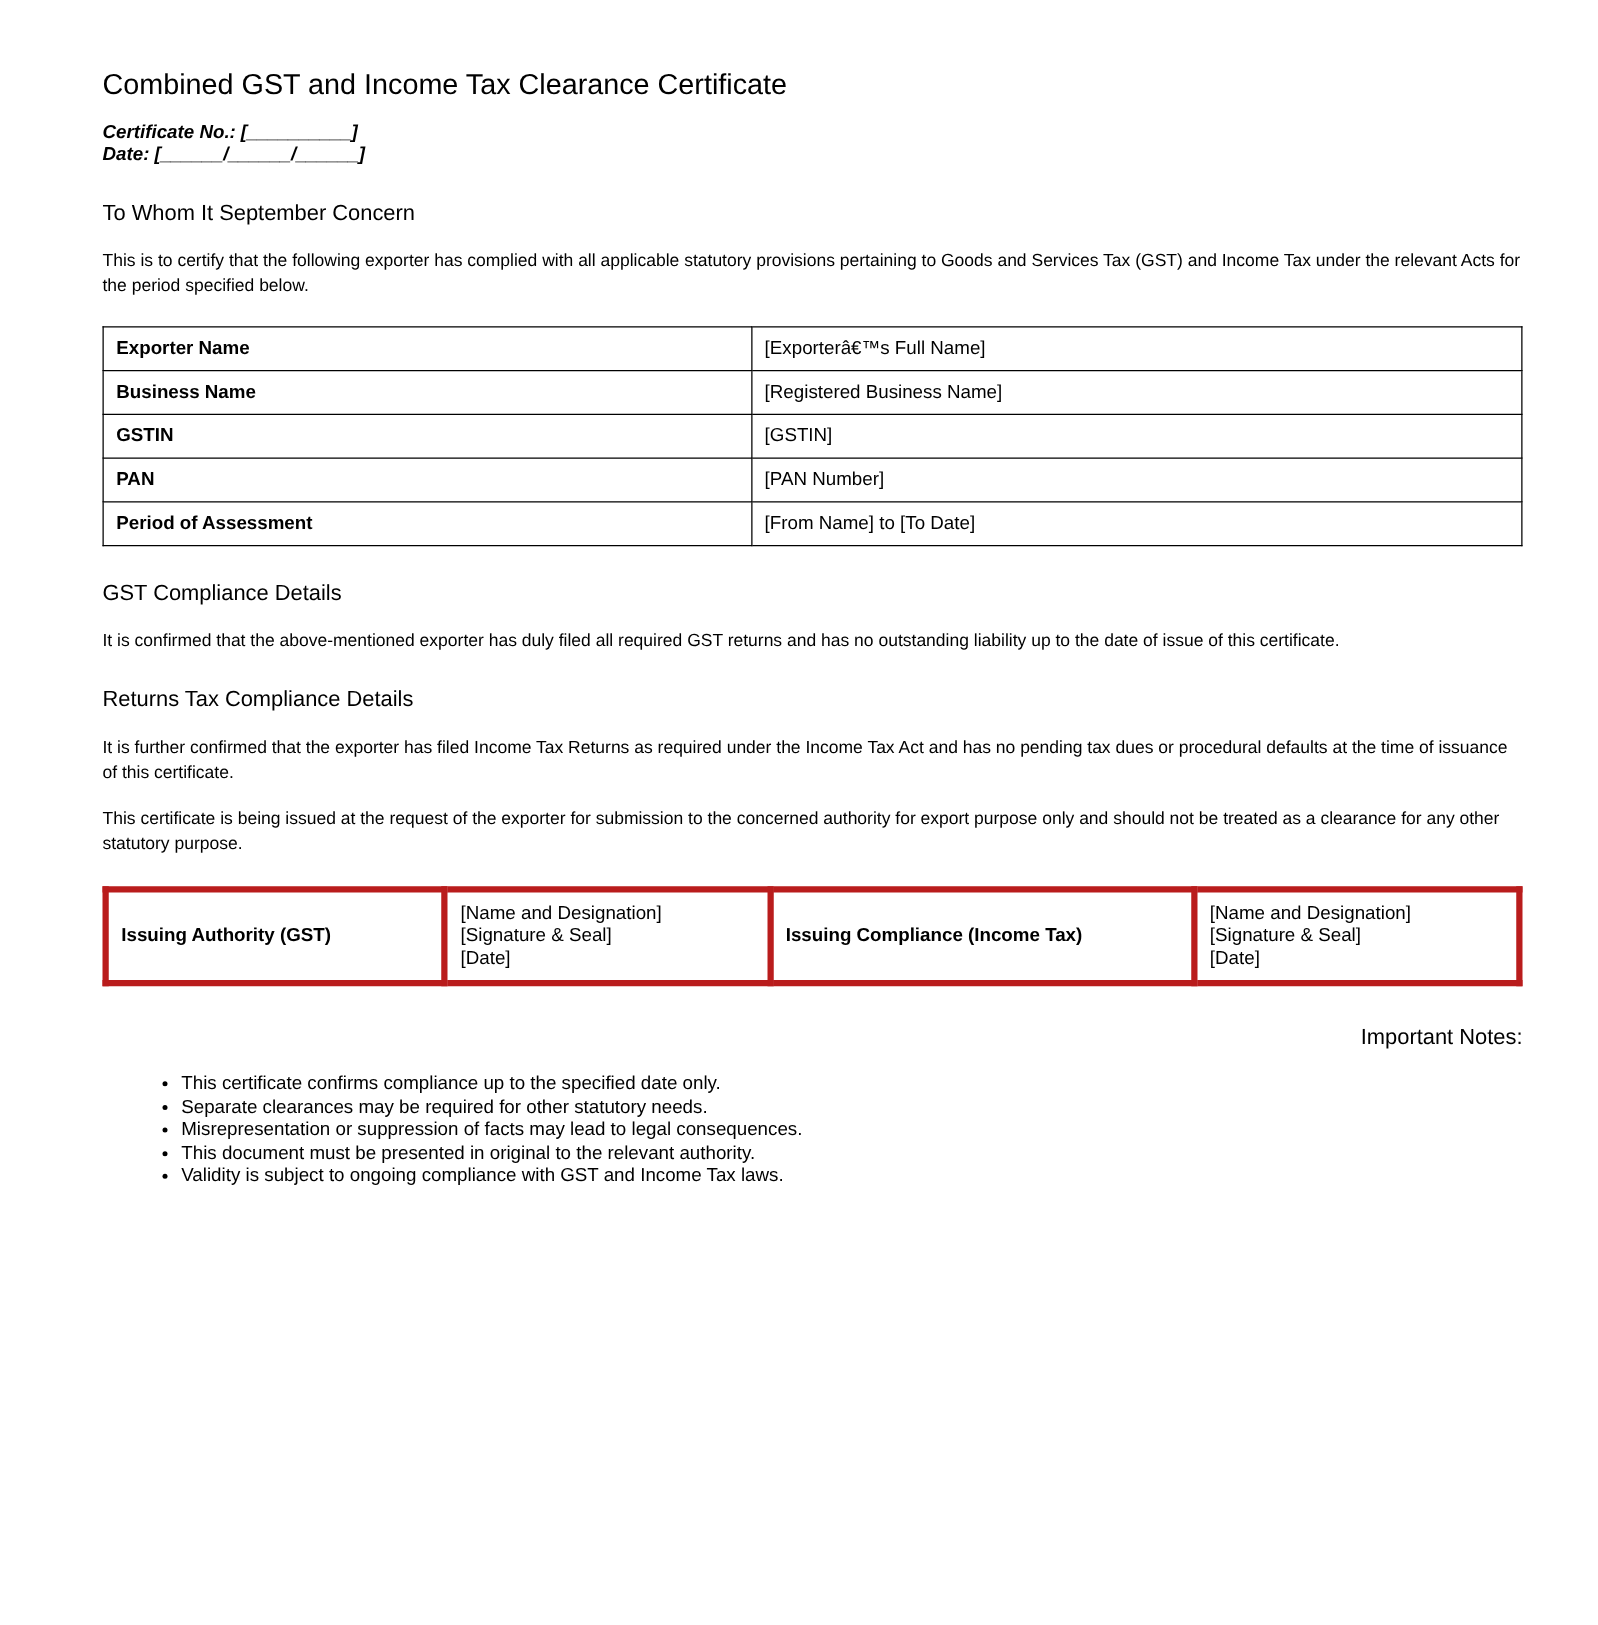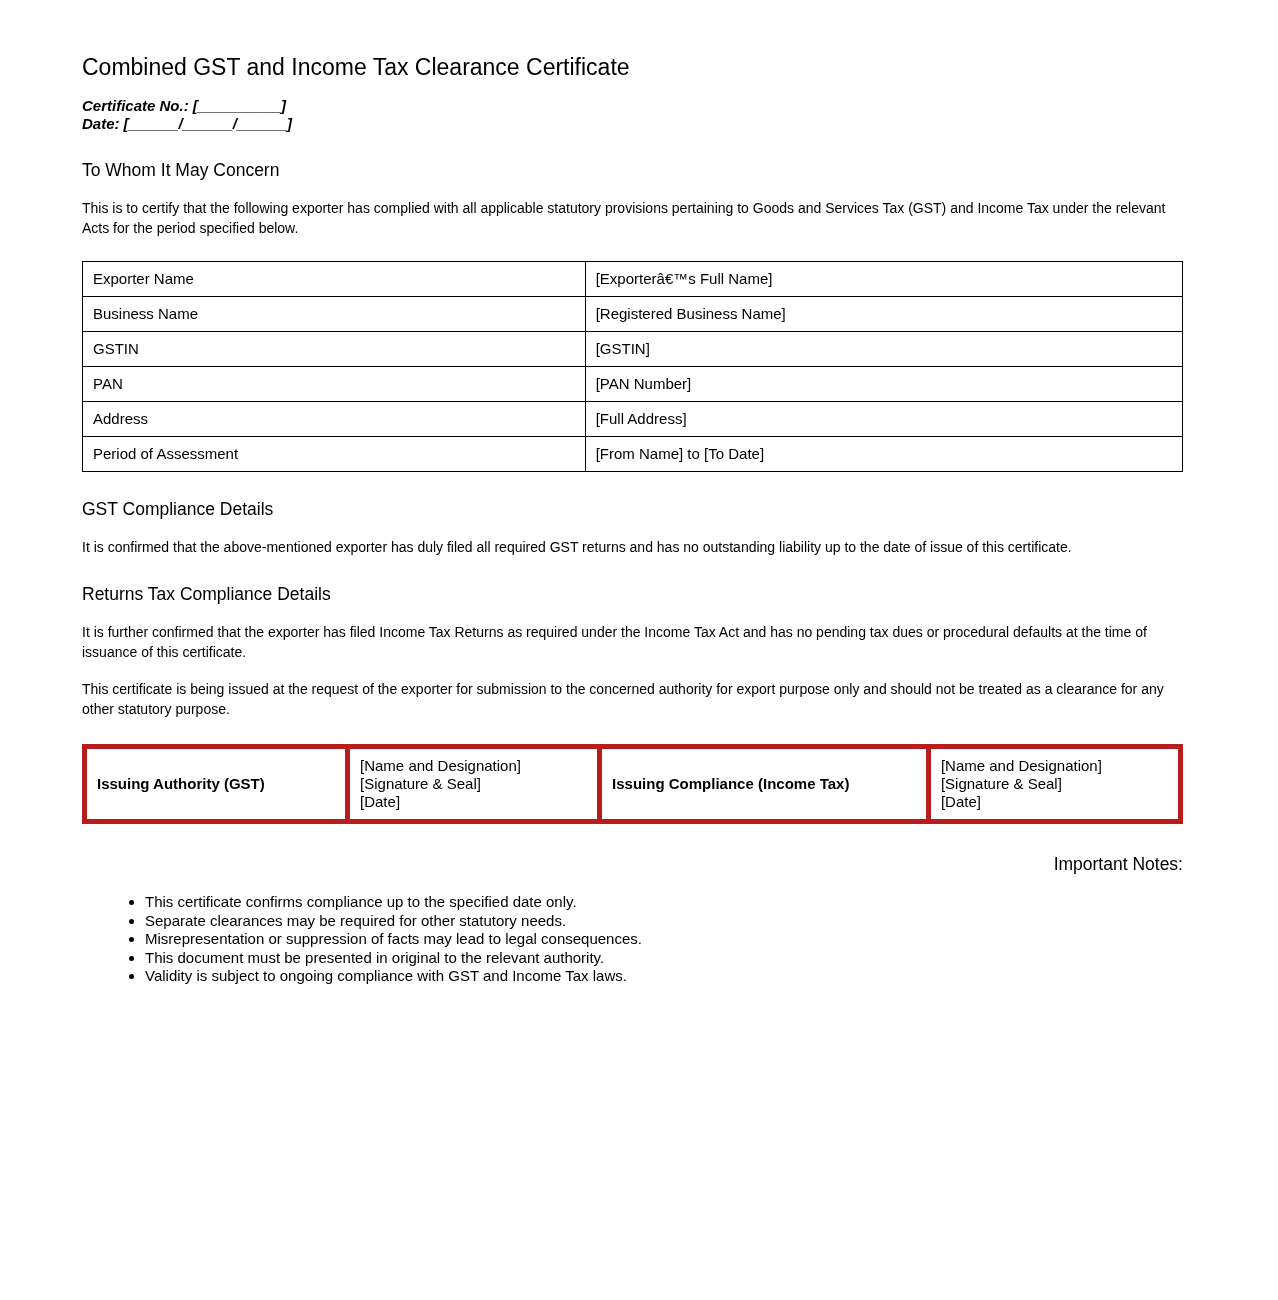--- a/index.html
+++ b/index.html
@@ -6,21 +6,21 @@
     margin: 0;
     padding: 0;
     background: #fff;
     color: #000;
     font-family: "Liberation Sans", sans-serif;
   }
   .page {
     width: 1278px;
     height: 1208px;
     box-sizing: border-box;
-    padding: 54px 95px 0 82px;
+    padding: 54px 60px 0 82px;
     background: #fff;
     overflow: hidden;
   }
   h1.doc-title {
     font-size: 23px;
     font-weight: 400;
     line-height: 27px;
     margin: 0 0 16px 0;
   }
   .cert-meta {
@@ -43,21 +43,21 @@
     margin: 17px 0;
   }
   table { border-collapse: collapse; width: 100%; font-size: 15px; }
   .info-table { margin: 23px 0 10px 0; }
   .info-table td {
     border: 1px solid #000;
     padding: 8px 10px;
     line-height: 18px;
     vertical-align: middle;
   }
-  .info-table td.cell-label { font-weight: 400; width: 45.7%; }
+  .info-table td.cell-label { font-weight: 700; width: 45.7%; }
   .auth-table { margin: 25px 0 0 0; }
   .auth-table td {
     border: 5px solid #b91c1c;
     padding: 8px 10px;
     line-height: 18px;
     vertical-align: middle;
   }
   .auth-table td.cell-label { font-weight: 700; }
   .col-a { width: 24%; }
   .col-b { width: 23%; }
@@ -87,45 +87,41 @@
 
   <div class="cert-meta">
     <div>
       <span>Certificate No.:</span><span class="blank">[__________]</span>
     </div>
     <div>
       <span>Date:</span><span class="blank">[______/______/______]</span>
     </div>
   </div>
 
-  <h2 class="section-heading">To Whom It May Concern</h2>
+  <h2 class="section-heading">To Whom It September Concern</h2>
 
   <p class="body-text">This is to certify that the following exporter has complied with all applicable statutory provisions pertaining to Goods and Services Tax (GST) and Income Tax under the relevant Acts for the period specified below.</p>
 
   <table class="info-table">
     <tbody>
       <tr>
         <td class="cell-label">Exporter Name</td>
         <td>[Exporterâ€™s Full Name]</td>
       </tr>
       <tr>
         <td class="cell-label">Business Name</td>
         <td>[Registered Business Name]</td>
       </tr>
       <tr>
         <td class="cell-label">GSTIN</td>
         <td>[GSTIN]</td>
       </tr>
       <tr>
         <td class="cell-label">PAN</td>
         <td>[PAN Number]</td>
-      </tr>
-      <tr>
-        <td class="cell-label">Address</td>
-        <td>[Full Address]</td>
       </tr>
       <tr>
         <td class="cell-label">Period of Assessment</td>
         <td>[From Name] to [To Date]</td>
       </tr>
     </tbody>
   </table>
 
   <h2 class="section-heading">GST Compliance Details</h2>
 

